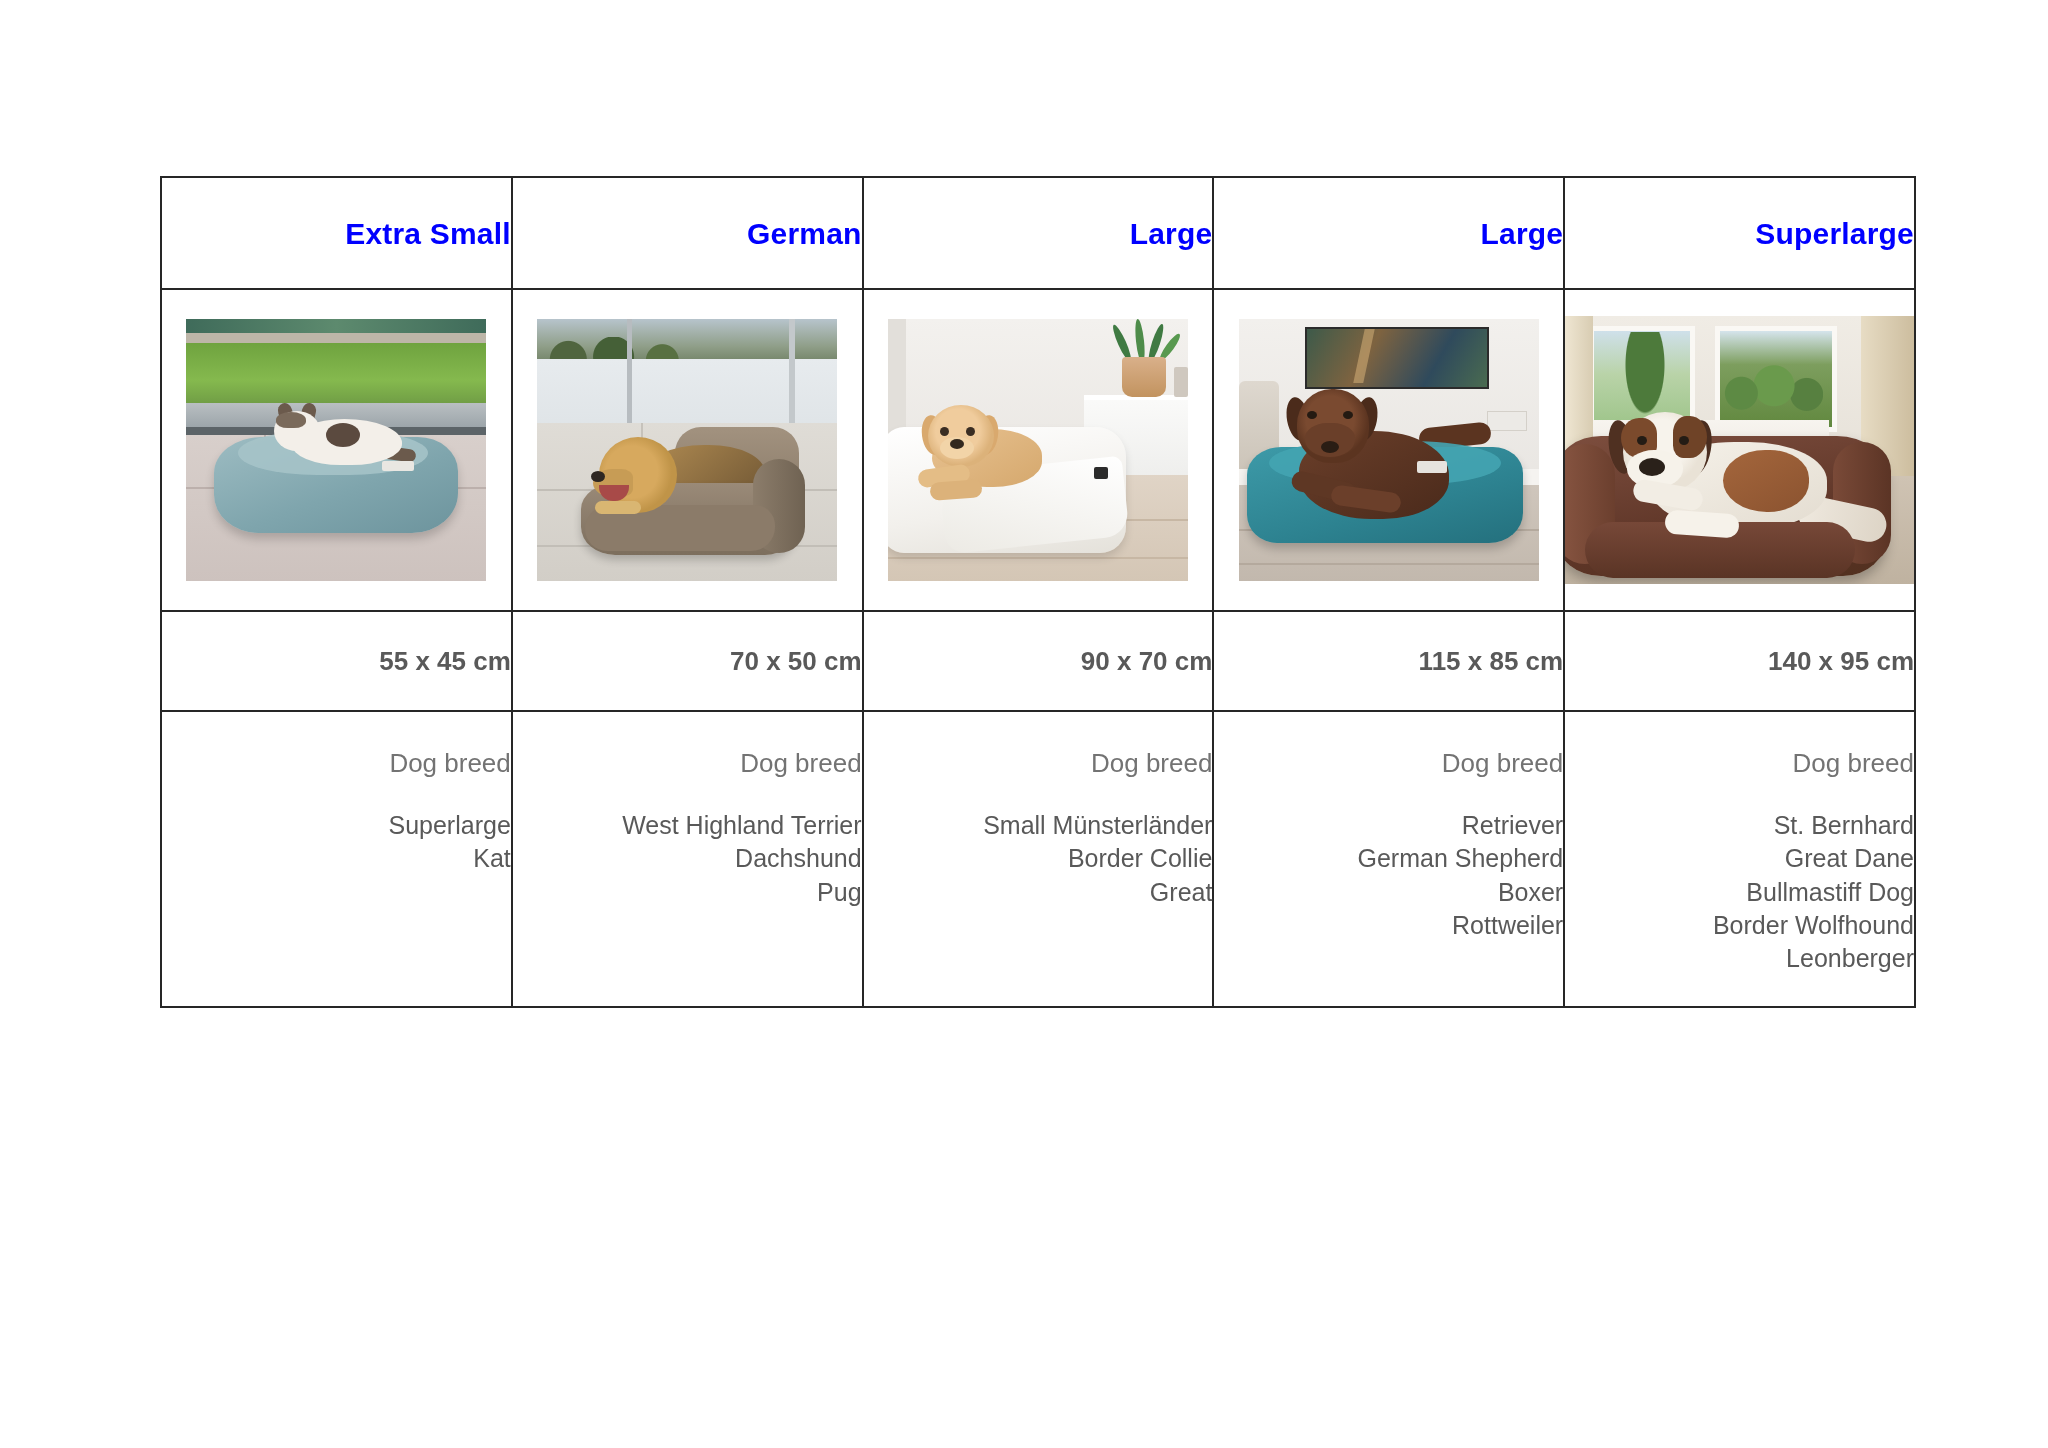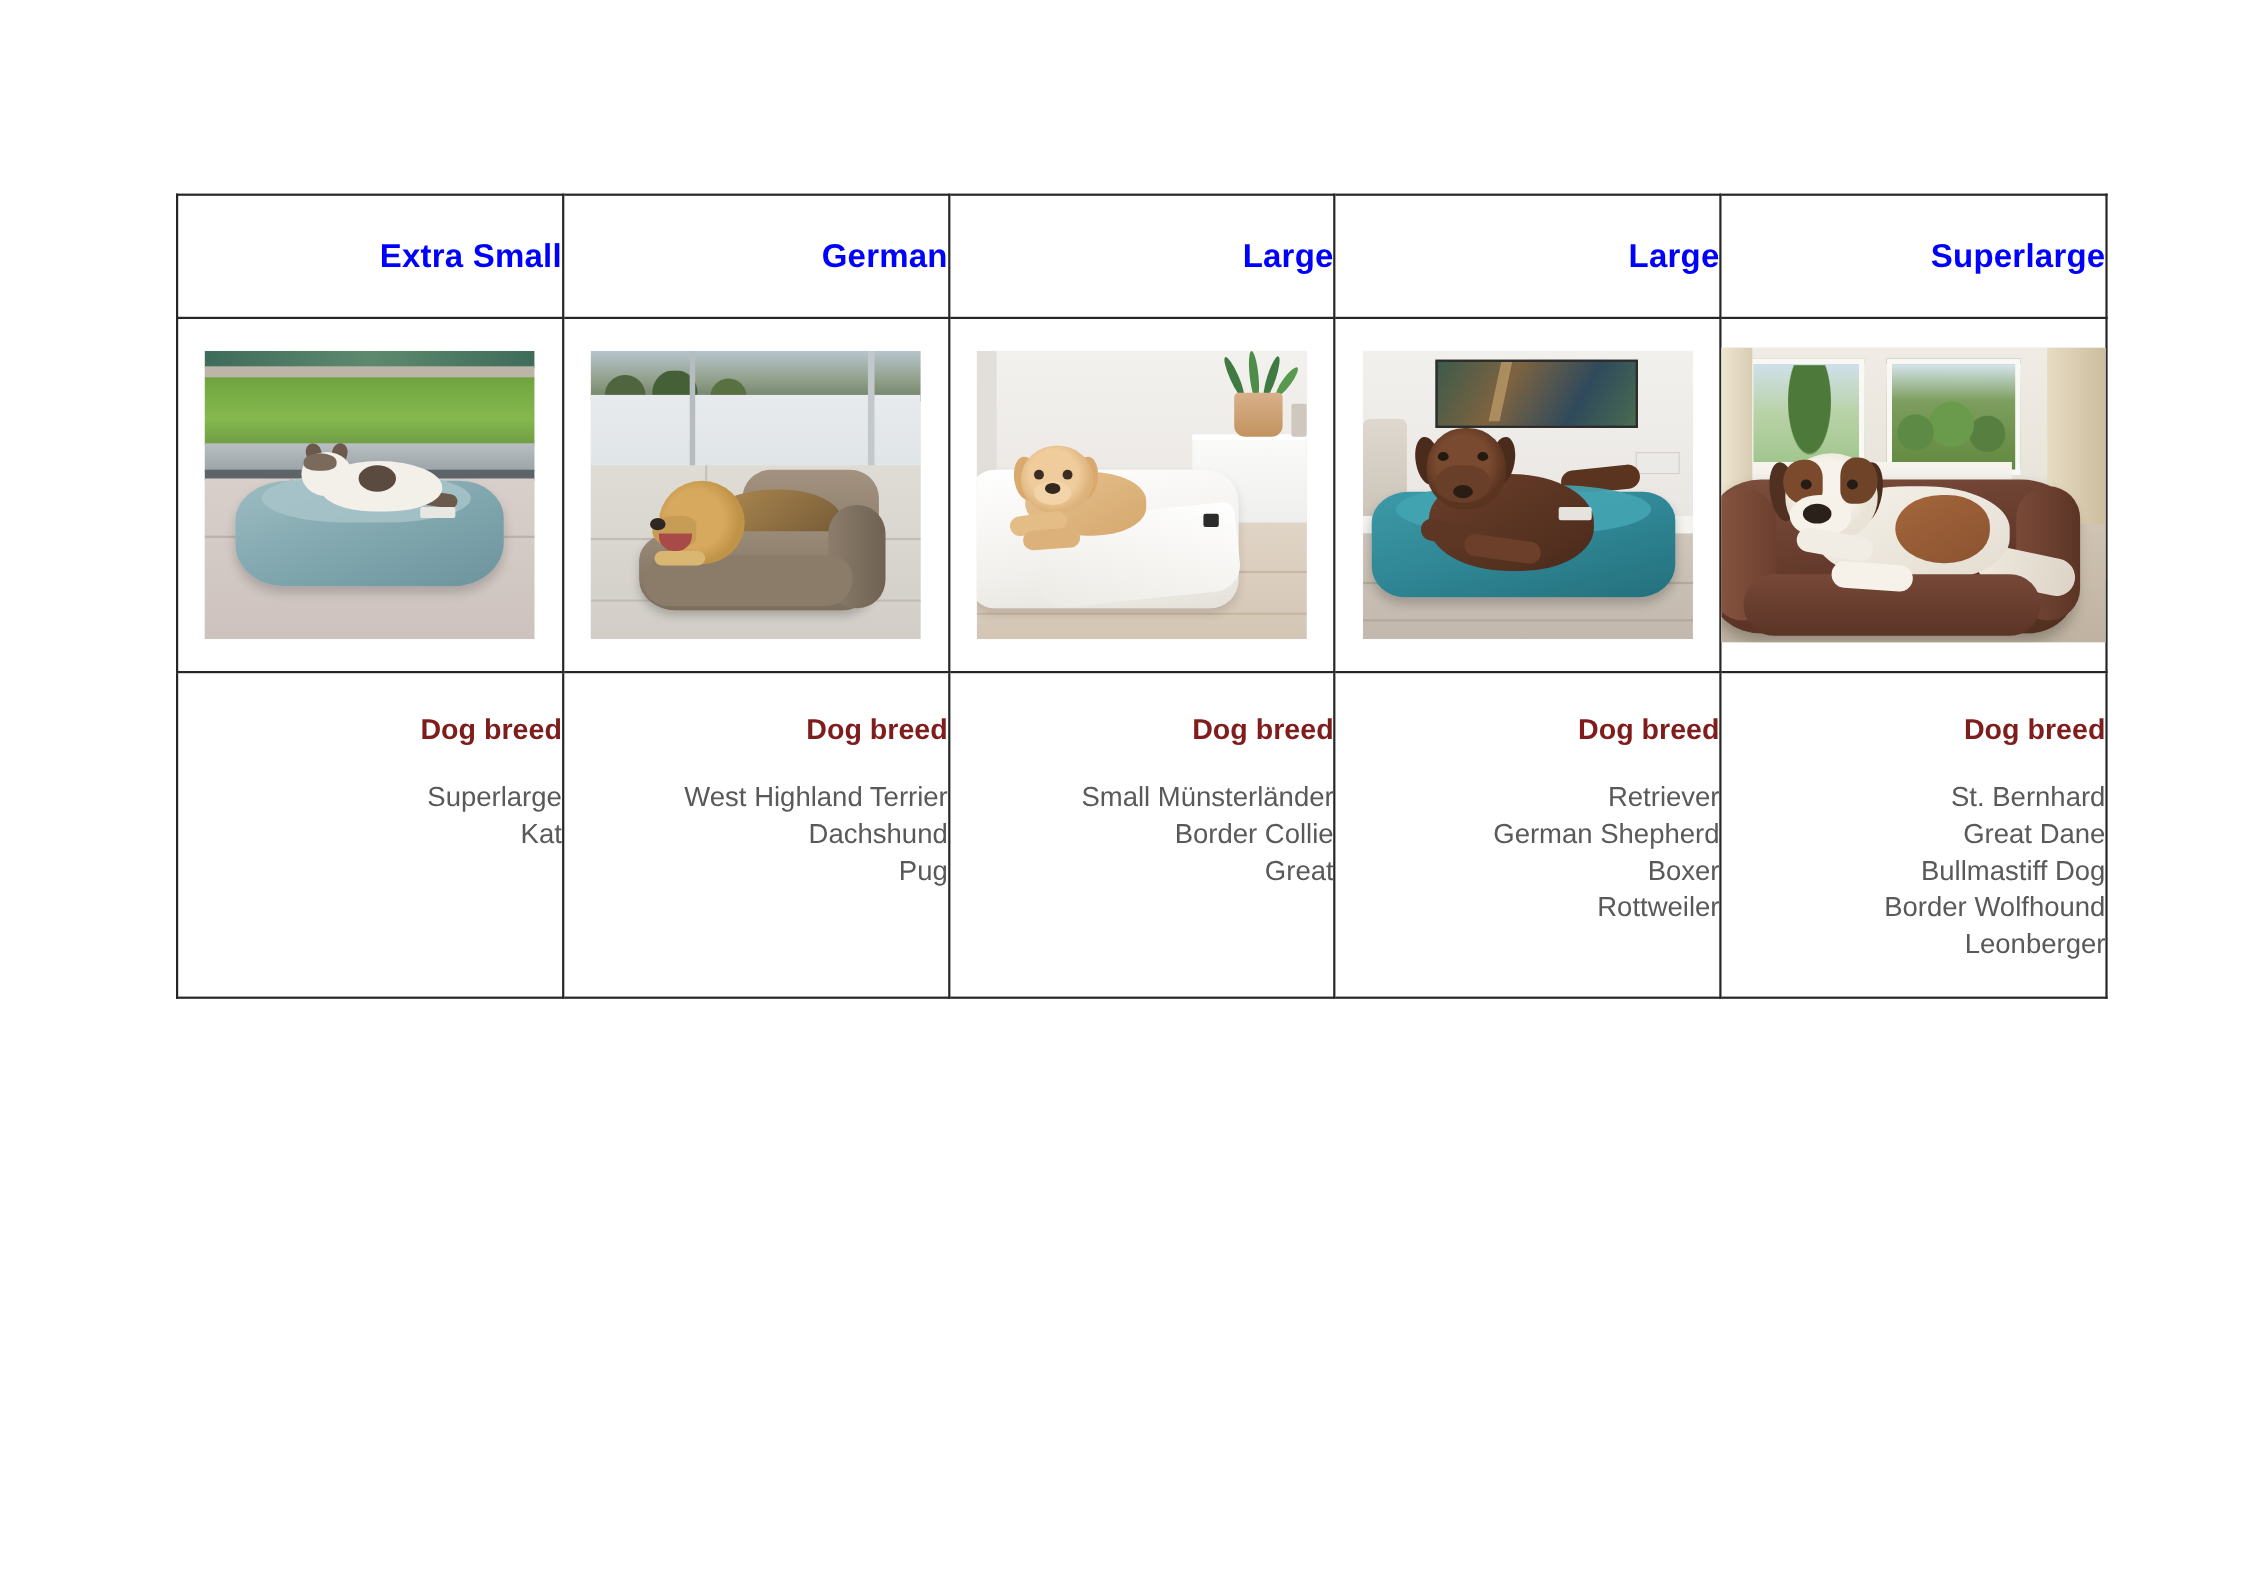--- a/index.html
+++ b/index.html
@@ -86,22 +86,22 @@
 
   
   .row-breeds td {
     height: 294px;
     vertical-align: top;
   }
   .breed-block {
     padding-top: 36px;
   }
   .breed-title {
-    color: #7f1d1d;
-    font-weight: bold;
+    color: #737373;
+    font-weight: normal;
     font-size: 26px;
     margin-bottom: 30px;
   }
   .breed-list {
     color: #595959;
     font-weight: normal;
     font-size: 25px;
     line-height: 1.33;
   }
   .breed-item { display: block; }
@@ -430,20 +430,37 @@
             <div class="layer sl-dogsnout"></div>
             <div class="layer sl-dognose"></div>
             <div class="layer sl-dogpaw1"></div>
             <div class="layer sl-dogpaw2"></div>
           </div>
         </div>
       </td>
 
     </tr>
 
+    <tr class="row-dims">
+      <td>
+        <div class="dims-label">55 x 45 cm</div>
+      </td>
+      <td>
+        <div class="dims-label">70 x 50 cm</div>
+      </td>
+      <td>
+        <div class="dims-label">90 x 70 cm</div>
+      </td>
+      <td>
+        <div class="dims-label">115 x 85 cm</div>
+      </td>
+      <td>
+        <div class="dims-label">140 x 95 cm</div>
+      </td>
+    </tr>
 
     <tr class="row-breeds">
 
       <td>
         <div class="breed-block">
           <div class="breed-title">Dog breed</div>
           <div class="breed-list">
             <span class="breed-item">Superlarge</span>
             <span class="breed-item">Kat</span>
           </div>

